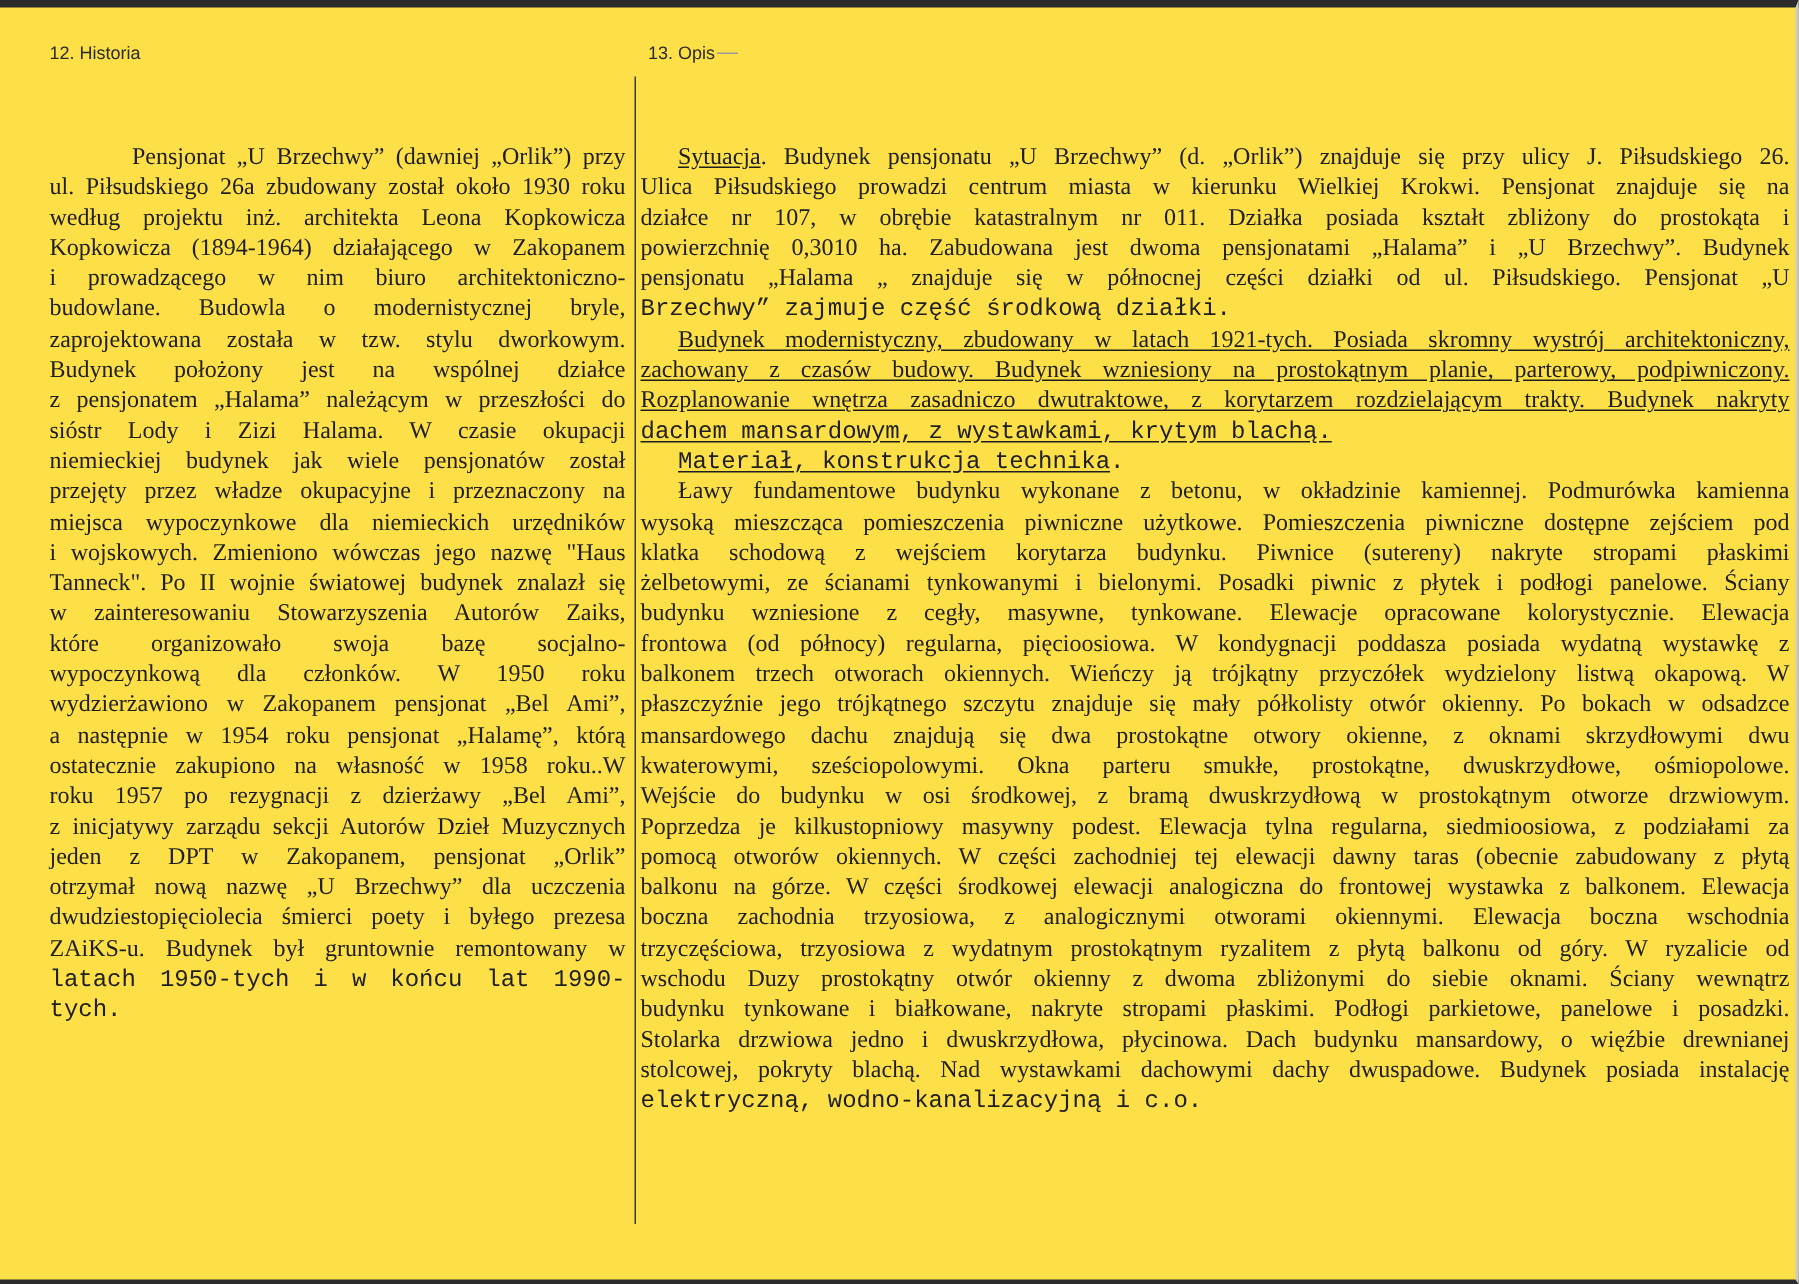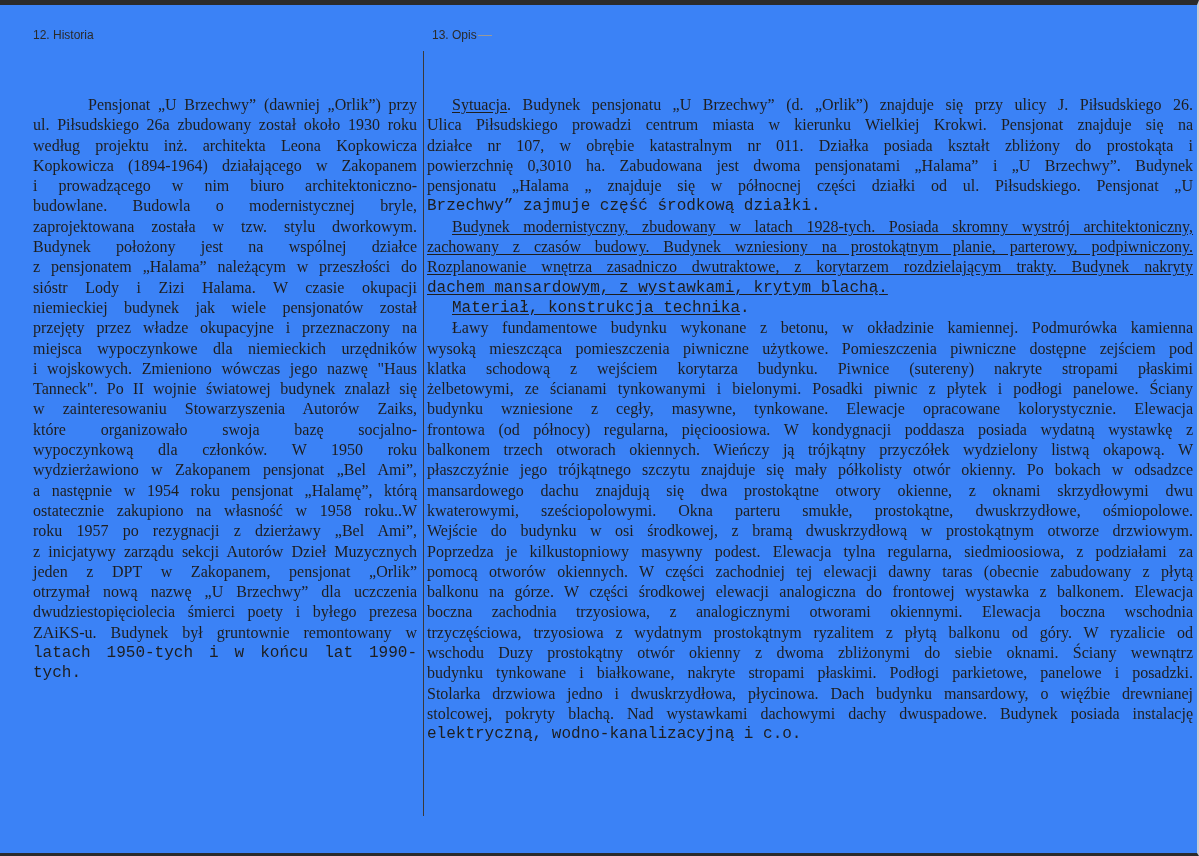--- a/index.html
+++ b/index.html
@@ -9,21 +9,21 @@
       height: 856px;
       overflow: hidden;
       background: #5a5a5a;
     }
     .page {
       position: absolute;
       left: 0;
       top: 0;
       width: 1199px;
       height: 856px;
-      background: #3b82f6;
+      background: #fde047;
       box-sizing: border-box;
       border-top: 5px solid #2b2b2b;
       border-bottom: 3px solid #2b2b2b;
       border-right: 2px solid #c8ccd2;
     }
     .left-col {
       position: absolute;
       left: 0;
       top: 0;
       width: 418px;
@@ -131,21 +131,21 @@
   <div class="right-col">
     <div class="section-label">13. Opis</div>
     <div class="right-text body-text">
       <span class="line indent"><span class="u">Sytuacja</span><span>. Budynek pensjonatu „U Brzechwy” (d. „Orlik”) znajduje się przy ulicy J. Piłsudskiego 26.</span></span>
       <span class="line">Ulica Piłsudskiego prowadzi centrum miasta w kierunku Wielkiej Krokwi. Pensjonat znajduje się na</span>
       <span class="line">działce nr 107, w obrębie katastralnym nr 011. Działka posiada kształt zbliżony do prostokąta i</span>
       <span class="line">powierzchnię 0,3010 ha. Zabudowana jest dwoma pensjonatami „Halama” i „U Brzechwy”. Budynek</span>
       <span class="line">pensjonatu „Halama „ znajduje się w  północnej części działki od ul. Piłsudskiego. Pensjonat „U</span>
       <span class="line last">Brzechwy” zajmuje część środkową działki.</span>
 
-      <span class="line indent u">Budynek modernistyczny, zbudowany w latach 1928-tych. Posiada skromny wystrój architektoniczny,</span>
+      <span class="line indent u">Budynek modernistyczny, zbudowany w latach 1921-tych. Posiada skromny wystrój architektoniczny,</span>
       <span class="line u">zachowany z czasów budowy. Budynek wzniesiony na prostokątnym planie, parterowy, podpiwniczony.</span>
       <span class="line u">Rozplanowanie wnętrza zasadniczo dwutraktowe, z korytarzem rozdzielającym trakty. Budynek nakryty</span>
       <span class="line last"><span class="u">dachem mansardowym, z wystawkami, krytym blachą.</span></span>
 
       <span class="line indent last"><span class="u">Materiał, konstrukcja technika</span>.</span>
 
       <span class="line indent">Ławy fundamentowe budynku wykonane z betonu, w okładzinie kamiennej. Podmurówka kamienna</span>
       <span class="line">wysoką mieszcząca pomieszczenia piwniczne użytkowe. Pomieszczenia piwniczne dostępne zejściem pod</span>
       <span class="line">klatka schodową z wejściem korytarza budynku. Piwnice (sutereny) nakryte stropami płaskimi</span>
       <span class="line">żelbetowymi, ze ścianami tynkowanymi i bielonymi. Posadki piwnic z płytek i podłogi panelowe. Ściany</span>

